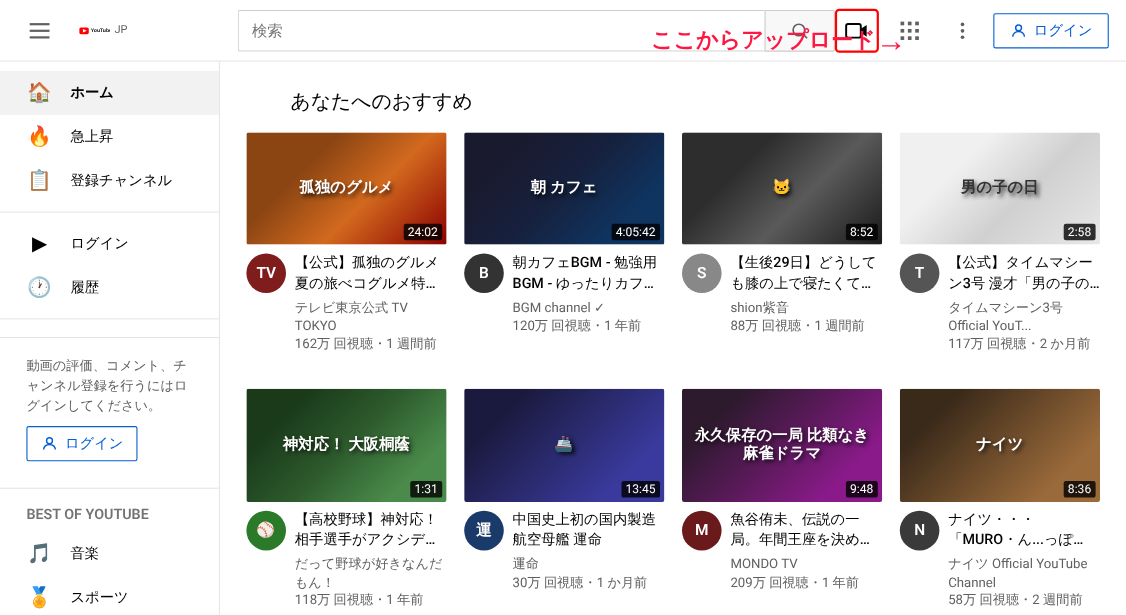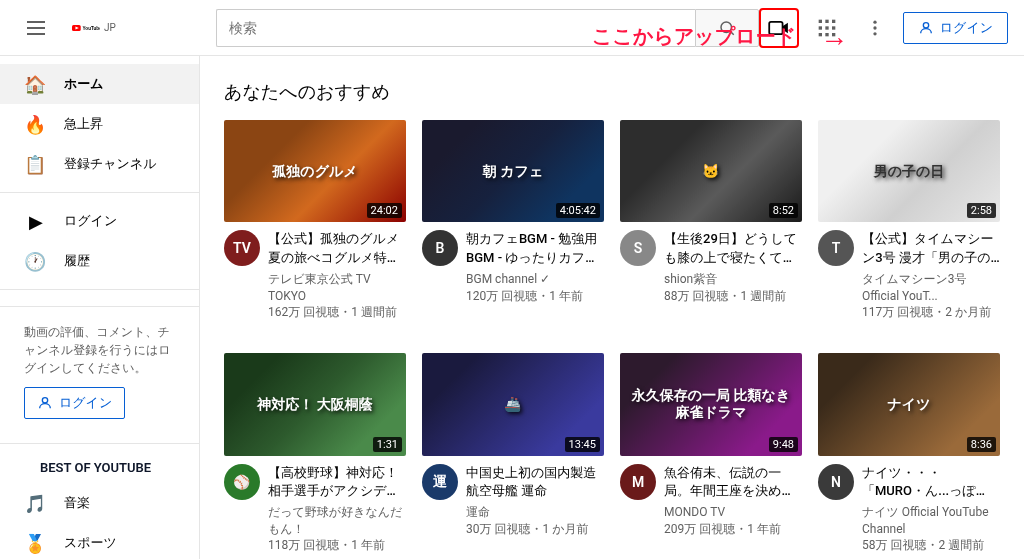--- a/index.html
+++ b/index.html
@@ -111,21 +111,21 @@
       gap: 16px;
       padding: 0 24px;
       height: 40px;
       cursor: pointer;
       font-size: 13px;
       font-weight: 400;
     }
     .sidebar-item.active { background: #f2f2f2; font-weight: 600; }
     .sidebar-icon { font-size: 18px; width: 24px; text-align: center; }
     .sidebar-divider { height: 1px; background: #e5e5e5; margin: 8px 0; }
-    .sidebar-section-title { padding: 8px 40px; font-size: 13px; font-weight: 600; color: #0f172a; }
+    .sidebar-section-title { padding: 8px 24px; font-size: 13px; font-weight: 600; color: #737373; }
     
     .login-prompt {
       padding: 16px 24px;
       font-size: 12px;
       color: #606060;
       line-height: 1.5;
       border-top: 1px solid #e5e5e5;
       margin-top: 16px;
     }
     .login-prompt-btn {
@@ -150,20 +150,21 @@
       flex: 1;
       overflow-y: auto;
       height: calc(100vh - 56px);
     }
     
     .section-title {
       font-size: 18px;
       font-weight: 500;
       margin-bottom: 16px;
       color: #030303;
+      margin-left: 40px;
     }
     
     .video-grid {
       display: grid;
       grid-template-columns: repeat(4, 1fr);
       gap: 16px;
       margin-bottom: 32px;
     }
     
     .video-card { cursor: pointer; }
@@ -208,21 +209,21 @@
     .video-meta { font-size: 12px; color: #606060; line-height: 1.4; }
     
     
     .upload-annotation {
       position: fixed;
       top: 20px;
       left: 50%;
       margin-left: 80px;
       display: flex;
       align-items: center;
-      gap: 24px;
+      gap: 0;
       pointer-events: none;
       z-index: 200;
     }
     .annotation-text {
       font-size: 20px;
       font-weight: 700;
       color: #ff1744;
     }
     .annotation-arrow {
       font-size: 28px;

